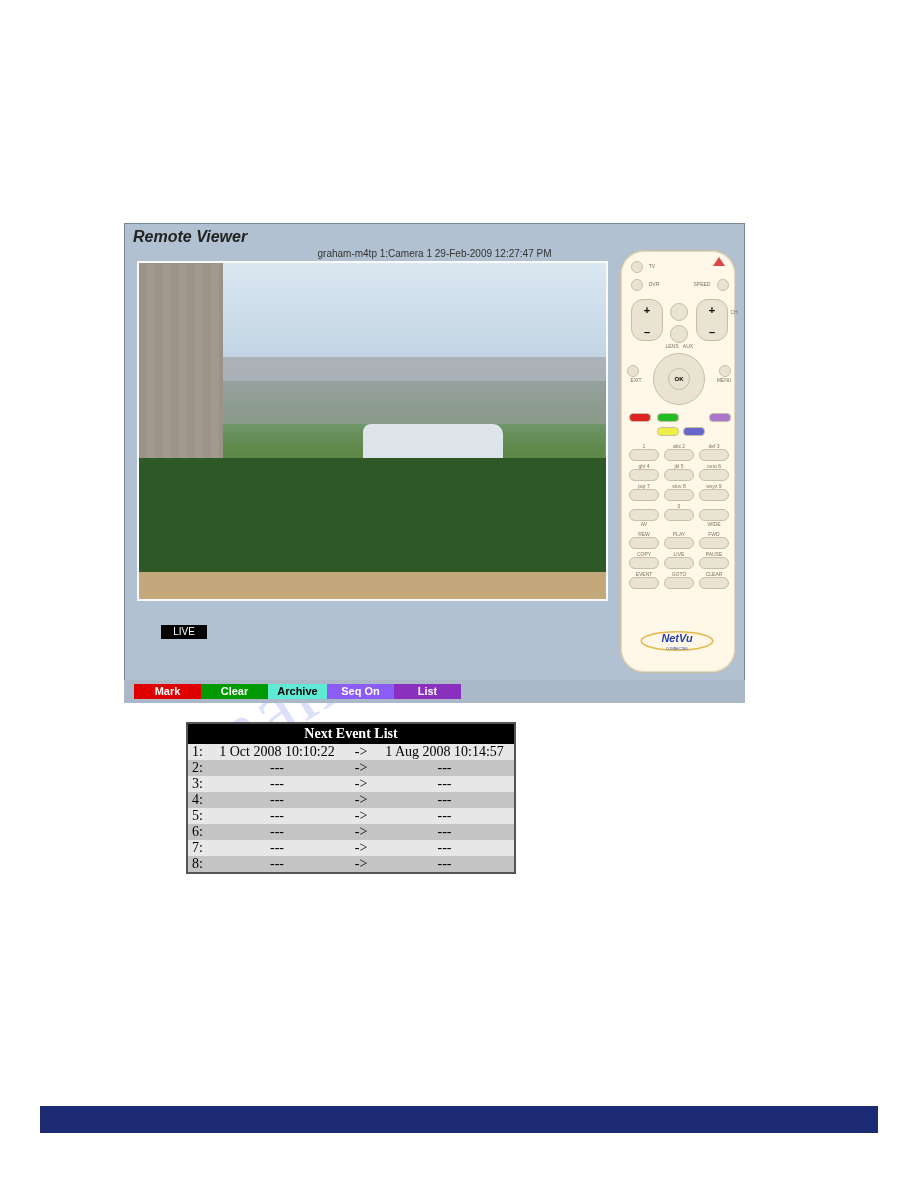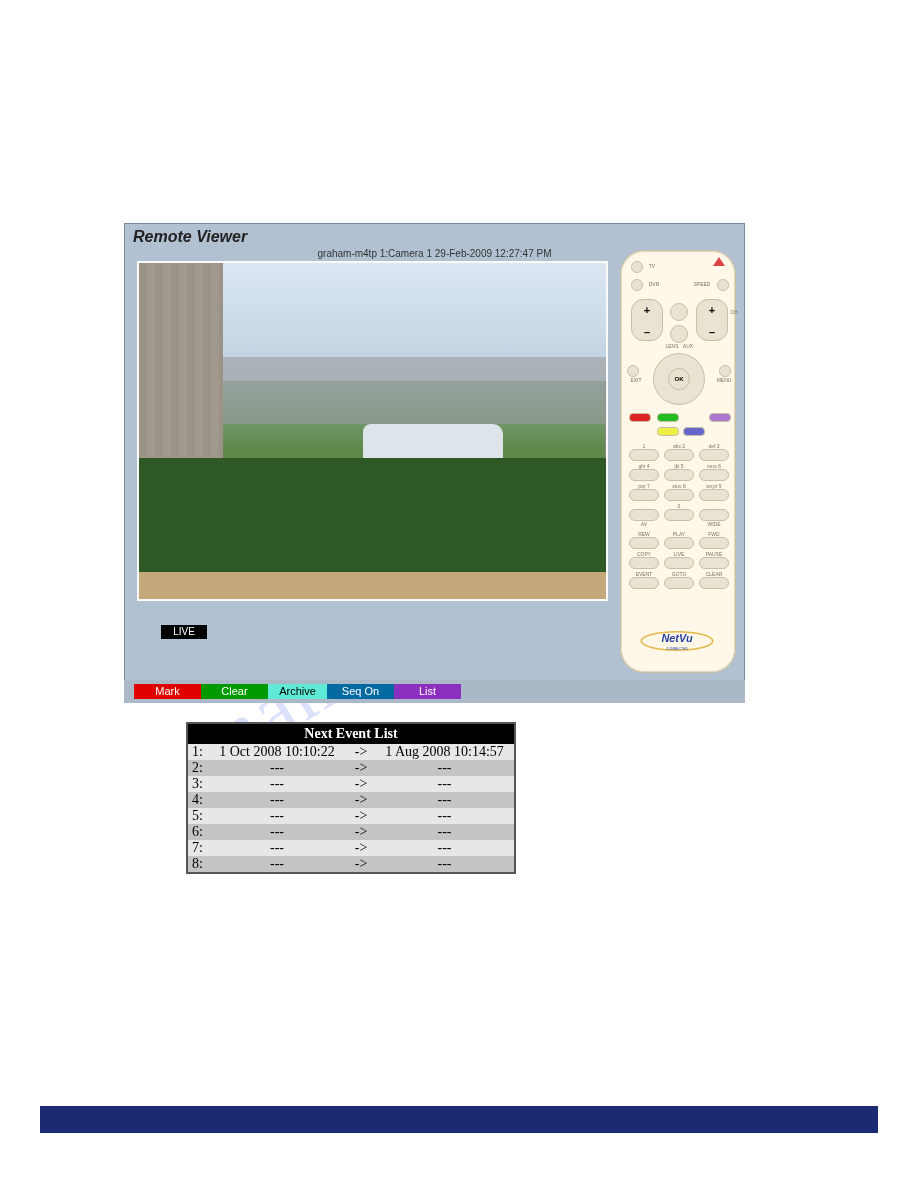--- a/index.html
+++ b/index.html
@@ -59,26 +59,26 @@
   }
   .logo svg { width:80px; height:28px; }
 
   
   .softkeys {
     position:absolute; left:124px; top:680px;
     width:621px; height:23px;
     background:#aab8c8;
     display:flex; align-items:center;
   }
-  .sk { height:15px; font-size:11px; color:#fff; text-align:center; line-height:15px; font-weight:normal; }
+  .sk { height:15px; font-size:11px; color:#fff; text-align:center; line-height:15px; font-weight:bold; }
   .sk-gap { width:10px; }
   .sk-mark { width:67px; background:#e00000; }
   .sk-clear { width:67px; background:#009a00; }
   .sk-archive { width:59px; background:#5eead4; color:#000; }
-  .sk-seqon { width:67px; background:#0369a1; }
+  .sk-seqon { width:67px; background:#8b5cf6; }
   .sk-next { width:67px; background:#8b2fbf; }
 
   
   .watermark {
     position:absolute; left:50%; top:50%;
     transform: translate(-50%,-50%) rotate(-32deg);
     font-size:82px; color:rgba(90,120,230,.22);
     font-family: Georgia, 'Times New Roman', serif;
     white-space:nowrap; pointer-events:none;
     letter-spacing:2px;

